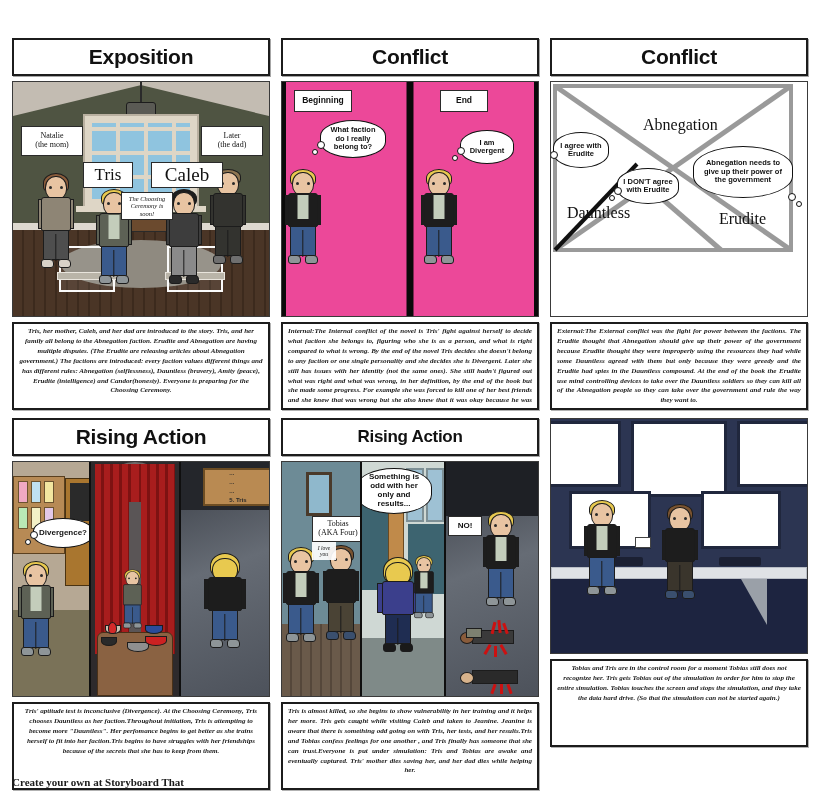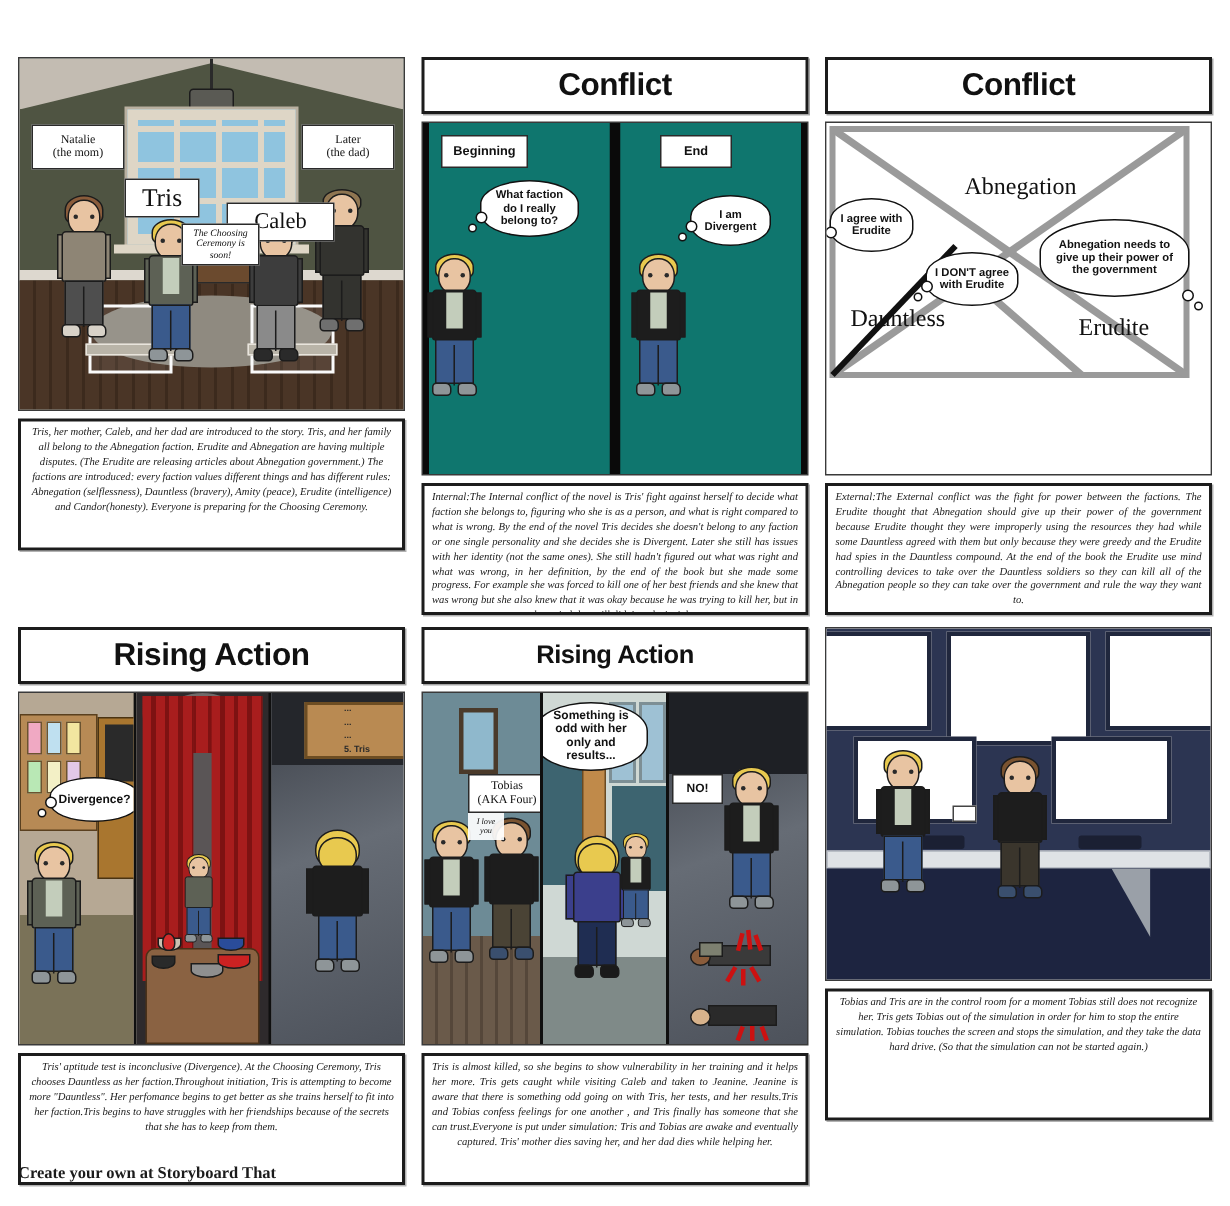--- a/index.html
+++ b/index.html
@@ -62,20 +62,21 @@
     box-shadow: 1px 1px 0 rgba(0,0,0,.3);
   }
   .desc p {
     margin: 0;
     font-family: "Liberation Serif", serif;
     font-style: italic;
     font-size: 7.1px;
     line-height: 9.9px;
     text-align: center;
     color: #1a1a1a;
+    font-weight: bold;
   }
   .desc.overflow p { text-align: justify; text-align-last: center; }
 
   .footer {
     position: absolute;
     left: 12px; top: 776px;
     font-family: "Liberation Serif", serif;
     font-weight: bold;
     font-size: 11px;
     color: #1b1b1b;
@@ -175,21 +176,21 @@
                       repeating-linear-gradient(0deg,transparent 0 20px,#ded6c6 20px 24px);
   }
   .room1 .sill { position:absolute; left:50%; transform:translateX(-50%); top:124px; width:130px; height:6px; background:#ded6c6; }
   .room1 .lamp-rod { position:absolute; left:50%; transform:translateX(-50%); top:0; width:2px; height:22px; background:#2a2a2a; }
   .room1 .lamp { position:absolute; left:50%; transform:translateX(-50%); top:20px; width:30px; height:16px; background:#5a5a54; border:1.3px solid #1c1c1c; border-radius:3px; }
   .room1 .stage { position:absolute; left:50%; transform:translateX(-50%); bottom:28px; width:160px; height:48px; background:#8f8a80; border-radius:50%; }
   .room1 .bench { position:absolute; bottom:24px; width:56px; height:46px; border:2px solid #fafafa; background:rgba(255,255,255,.08); }
   .room1 .bench .seat { position:absolute; left:-4px; right:-4px; top:24px; height:8px; background:#b9b4a8; border:1.5px solid #e8e4dc; }
   .room1 .table { position:absolute; left:50%; transform:translateX(-50%); bottom:84px; width:78px; height:16px; background:#6b4a2e; border:1.2px solid #2a2a2a; }
 
-  .room2 { position:absolute; inset:0; background:#0f766e; }
+  .room2 { position:absolute; inset:0; background:#ec4899; }
   .room2 .divider { position:absolute; left:50%; top:0; bottom:0; width:7px; transform:translateX(-50%); background:#0a0a0a; }
   .room2 .edge { position:absolute; top:0; bottom:0; width:4px; background:#0a0a0a; }
 
   .diagram { position:absolute; inset:0; background:#fff; }
 
   .room4 { position:absolute; inset:0; display:flex; }
   .room4 .s { position:relative; height:100%; overflow:hidden; border-right:2px solid #0f0f0f; }
   .hall { background:#b6a894; }
   .hall .wall { position:absolute; inset:0; background:#b6a894; }
   .hall .floor { position:absolute; left:0; right:0; bottom:0; height:86px; background:#7a7258; }
@@ -236,20 +237,23 @@
   .bodyh { position:absolute; border:1.2px solid #1c1c1c; }
 </style>
 </head>
 <body>
 
 <div class="page">
 
   <div class="grid">
 
     <div class="cell">
+      <div class="title-box">
+        <span class="title-text">Exposition</span>
+      </div>
       <div class="art">
         <div class="room1">
           <div class="ceil-l"></div>
           <div class="ceil-r"></div>
           <div class="lamp-rod"></div>
           <div class="lamp"></div>
           <div class="window"></div>
           <div class="sill"></div>
           <div class="wainscot"></div>
           <div class="floor"></div>
@@ -329,21 +333,21 @@
                 <i style="background:#6f6f6f;"></i>
                 <i style="background:#6f6f6f;"></i>
               </div>
           </div>
 
           <div class="label" style="left:8px; top:44px; width:62px; height:30px; font-size:8px; white-space:pre-line;">Natalie
 (the mom)</div>
           <div class="label" style="right:6px; top:44px; width:62px; height:30px; font-size:8px; white-space:pre-line;">Later
 (the dad)</div>
           <div class="label" style="left:70px; top:80px; width:50px; height:26px; font-size:17px;">Tris</div>
-          <div class="label" style="left:138px; top:80px; width:72px; height:26px; font-size:15px;margin-top:16px;">Caleb</div>
+          <div class="label" style="left:138px; top:80px; width:72px; height:26px; font-size:19px;">Caleb</div>
           <div class="label" style="left:108px; top:110px; width:52px; height:28px; font-size:6.5px; font-style:italic;">The Choosing Ceremony is soon!</div>
         </div>
       </div>
       <div class="desc">
         <p>Tris, her mother, Caleb, and her dad are introduced to the story. Tris, and her family all belong to the Abnegation faction. Erudite and Abnegation are having multiple disputes. (The Erudite are releasing articles about Abnegation government.) The factions are introduced: every faction values different things and has different rules: Abnegation (selflessness), Dauntless (bravery), Amity (peace), Erudite (intelligence) and Candor(honesty).  Everyone is preparing for the Choosing Ceremony.</p>
       </div>
     </div>
 
     <div class="cell">
       <div class="title-box">

